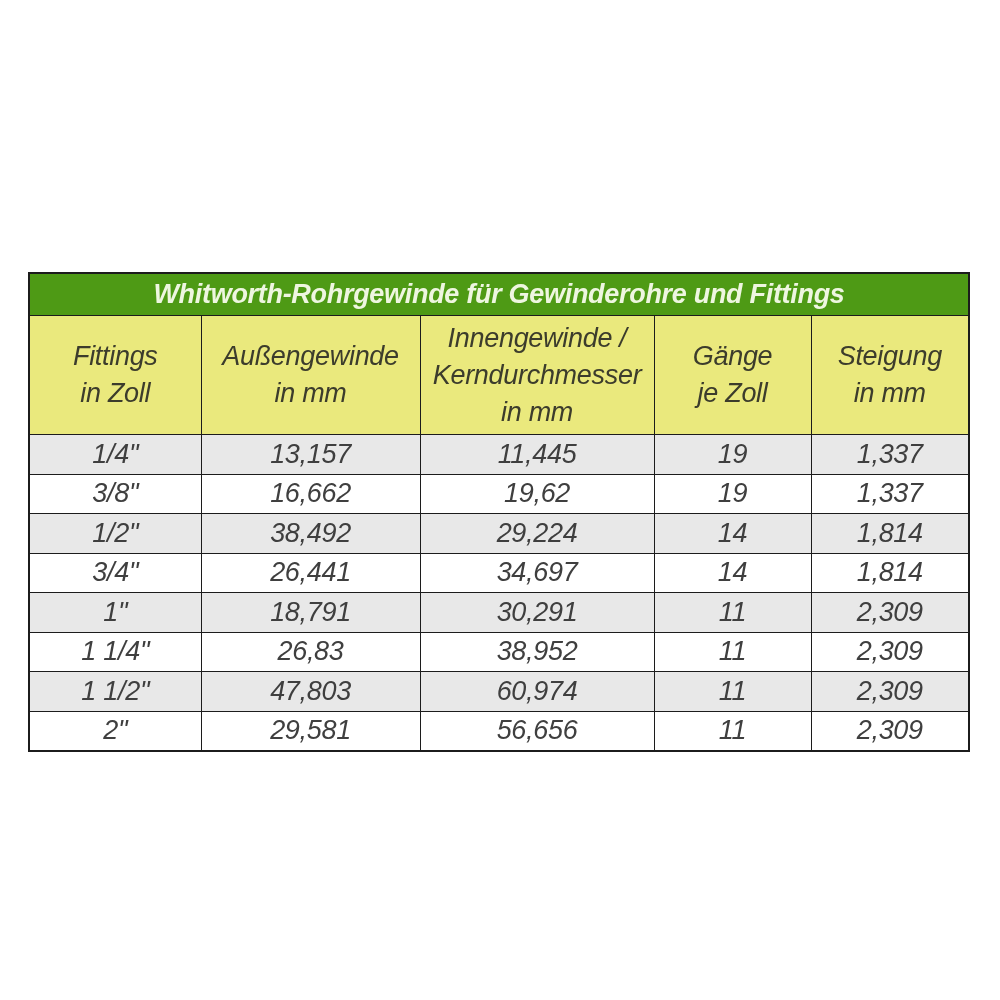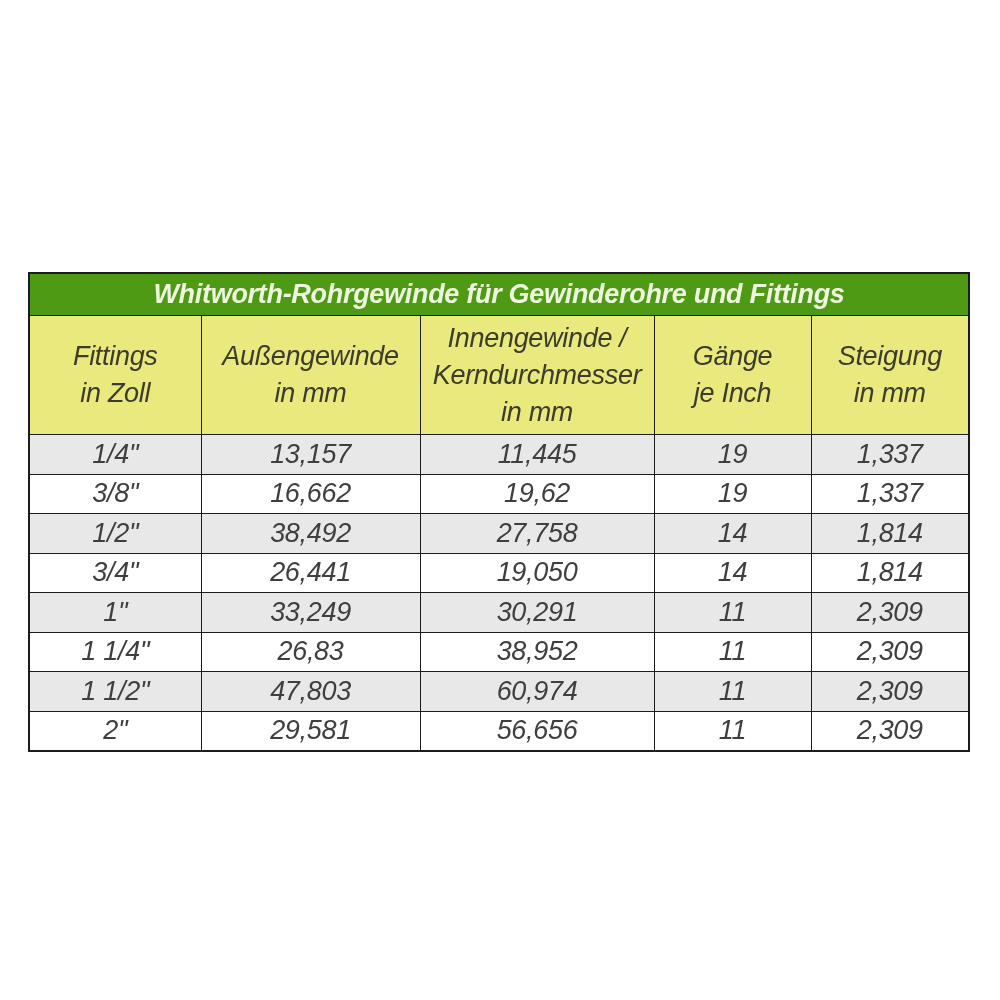--- a/index.html
+++ b/index.html
@@ -81,21 +81,21 @@
             <div>Außengewinde</div>
             <div>in mm</div>
           </th>
           <th>
             <div>Innengewinde /</div>
             <div>Kerndurchmesser</div>
             <div>in mm</div>
           </th>
           <th>
             <div>Gänge</div>
-            <div>je Inch</div>
+            <div>je Zoll</div>
           </th>
           <th>
             <div>Steigung</div>
             <div>in mm</div>
           </th>
         </tr>
     </thead>
     <tbody id="table-body">
         <tr class="shaded">
           <td>1/4"</td>
@@ -107,34 +107,34 @@
         <tr class="plain">
           <td>3/8"</td>
           <td>16,662</td>
           <td>19,62</td>
           <td>19</td>
           <td>1,337</td>
         </tr>
         <tr class="shaded">
           <td>1/2"</td>
           <td>38,492</td>
-          <td>27,758</td>
+          <td>29,224</td>
           <td>14</td>
           <td>1,814</td>
         </tr>
         <tr class="plain">
           <td>3/4"</td>
           <td>26,441</td>
-          <td>19,050</td>
+          <td>34,697</td>
           <td>14</td>
           <td>1,814</td>
         </tr>
         <tr class="shaded">
           <td>1"</td>
-          <td>33,249</td>
+          <td>18,791</td>
           <td>30,291</td>
           <td>11</td>
           <td>2,309</td>
         </tr>
         <tr class="plain">
           <td>1 1/4"</td>
           <td>26,83</td>
           <td>38,952</td>
           <td>11</td>
           <td>2,309</td>

